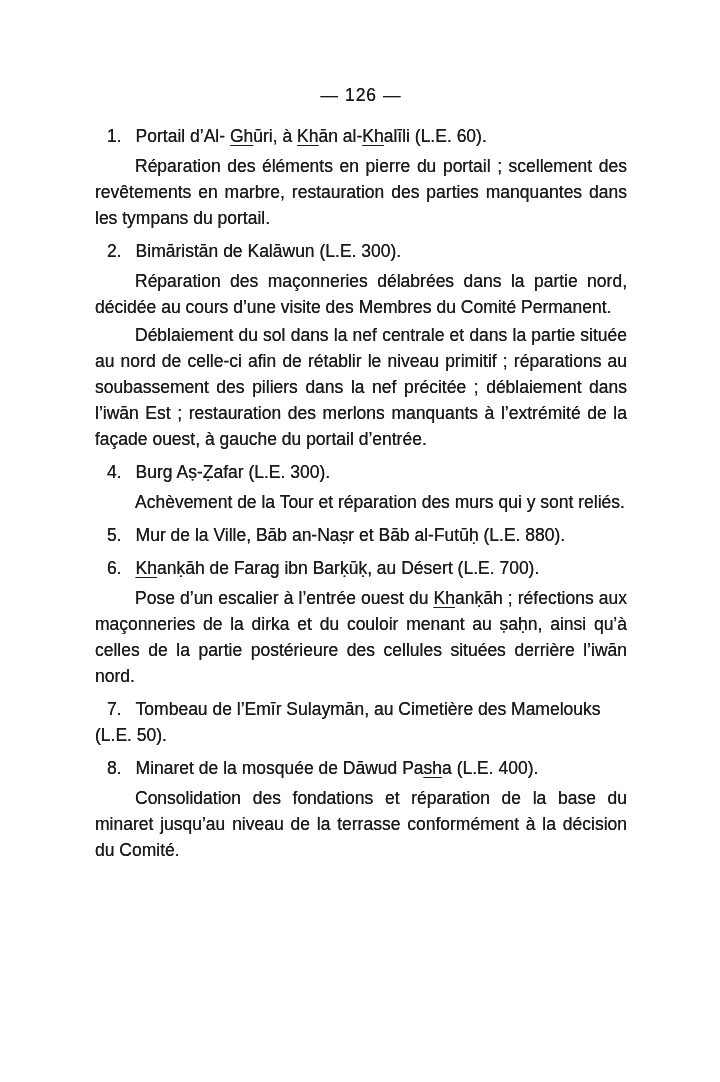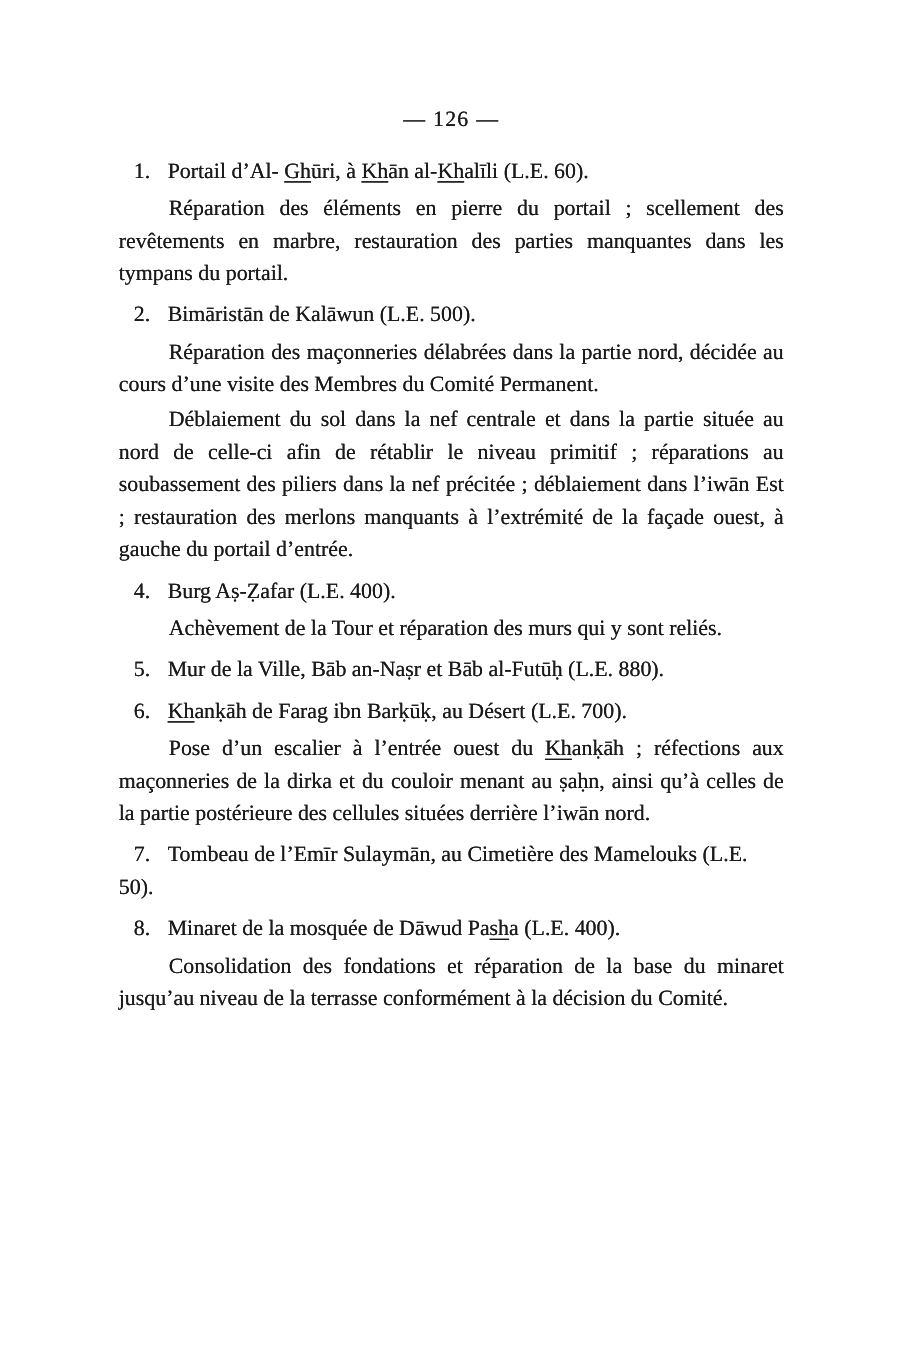--- a/index.html
+++ b/index.html
@@ -3,21 +3,21 @@
 <meta charset="utf-8">
 <style>
   html, body { margin: 0; padding: 0; background: #ffffff; }
   body { width: 720px; height: 1082px; overflow: hidden; }
   .page {
     box-sizing: border-box;
     width: 720px;
     height: 1082px;
     padding: 82px 93px 0 95px;
     background: #ffffff;
-    font-family: Liberation Serif, serif;
+    font-family: Liberation Sans, sans-serif;
     color: #1b1b1b;
     font-size: 17.5px;
     line-height: 26px;
     text-shadow: 0 0 0.5px currentColor; 
   }
   .page-number {
     text-align: center;
     margin-bottom: 15px;
     letter-spacing: 1px;
   }
@@ -42,30 +42,30 @@
 
 <div class="page">
   <div class="page-number">— 126 —</div>
   <div class="page-content">
   <section class="item">
     <p class="item-heading"><span class="item-num">1.</span><span class="item-title"><span>Portail d’Al- </span><u>Gh</u><span>ūri, à </span><u>Kh</u><span>ān al-</span><u>Kh</u><span>alīli (L.E. 60).</span></span></p>
     <p class="item-body"><span>Réparation des éléments en pierre du portail ; scellement des revêtements en marbre, restauration des parties manquantes dans les tympans du portail.</span></p>
   </section>
 
   <section class="item">
-    <p class="item-heading"><span class="item-num">2.</span><span class="item-title"><span>Bimāristān de Kalāwun (L.E. 500).</span></span></p>
+    <p class="item-heading"><span class="item-num">2.</span><span class="item-title"><span>Bimāristān de Kalāwun (L.E. 300).</span></span></p>
     <p class="item-body"><span>Réparation des maçonneries délabrées dans la partie nord, décidée au cours d’une visite des Membres du Comité Permanent.</span></p>
   </section>
 
   <section class="item">
     <p class="item-body"><span>Déblaiement du sol dans la nef centrale et dans la partie située au nord de celle-ci afin de rétablir le niveau primitif ; réparations au soubassement des piliers dans la nef précitée ; déblaiement dans l’iwān Est ; restauration des merlons manquants à l’extrémité de la façade ouest, à gauche du portail d’entrée.</span></p>
   </section>
 
   <section class="item">
-    <p class="item-heading"><span class="item-num">4.</span><span class="item-title"><span>Burg Aṣ-Ẓafar (L.E. 400).</span></span></p>
+    <p class="item-heading"><span class="item-num">4.</span><span class="item-title"><span>Burg Aṣ-Ẓafar (L.E. 300).</span></span></p>
     <p class="item-body"><span>Achèvement de la Tour et réparation des murs qui y sont reliés.</span></p>
   </section>
 
   <section class="item">
     <p class="item-heading"><span class="item-num">5.</span><span class="item-title"><span>Mur de la Ville, Bāb an-Naṣr et Bāb al-Futūḥ (L.E. 880).</span></span></p>
   </section>
 
   <section class="item">
     <p class="item-heading"><span class="item-num">6.</span><span class="item-title"><u>Kh</u><span>anḳāh de Farag ibn Barḳūḳ, au Désert (L.E. 700).</span></span></p>
     <p class="item-body"><span>Pose d’un escalier à l’entrée ouest du </span><u>Kh</u><span>anḳāh ; réfections aux maçonneries de la dirka et du couloir menant au ṣaḥn, ainsi qu’à celles de la partie postérieure des cellules situées derrière l’iwān nord.</span></p>

